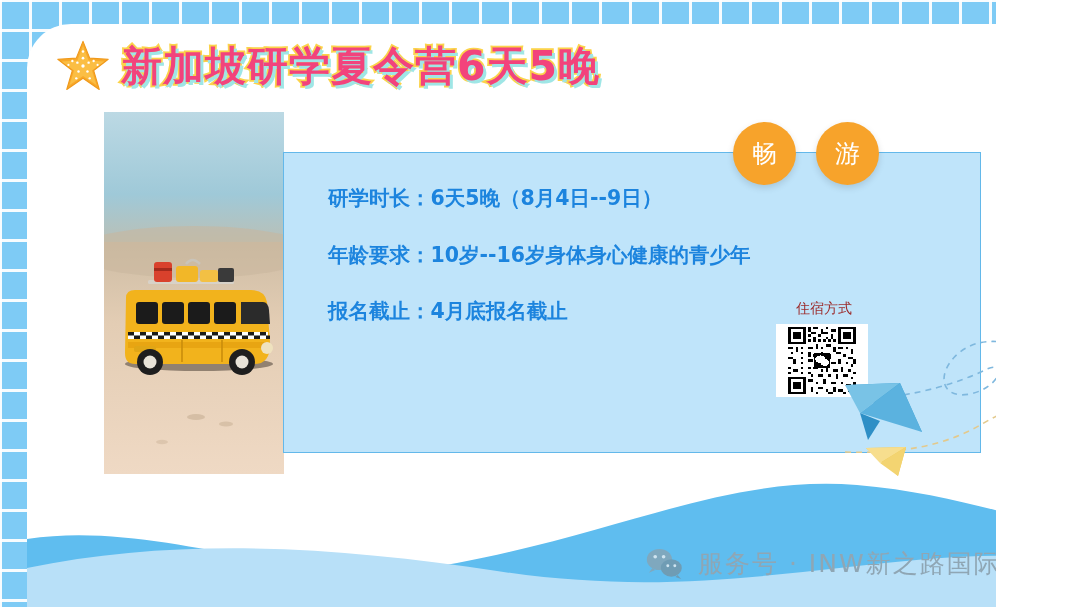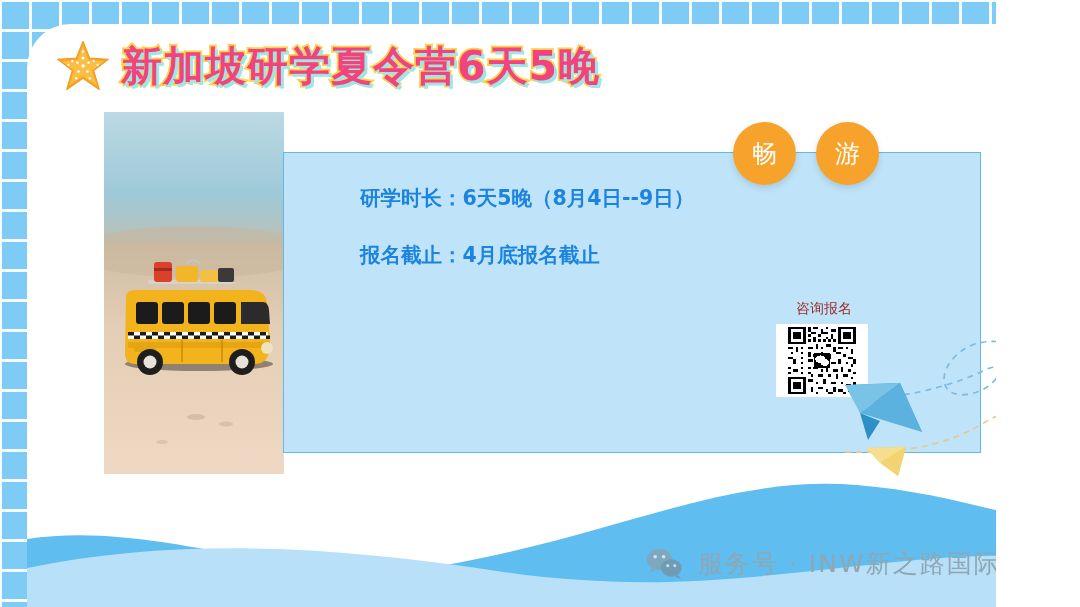--- a/index.html
+++ b/index.html
@@ -91,21 +91,21 @@
     top: 152px;
     width: 698px;
     height: 301px;
     background: #BFE4FA;
     border: 1px solid #63B8EA;
     box-sizing: border-box;
   }
 
   .info-list {
     position: absolute;
-    left: 360px;
+    left: 328px;
     top: 188px;
     width: 480px;
   }
   .info-line {
     font-size: 20.5px;
     font-weight: bold;
     color: #1C84DE;
     line-height: 1;
     margin-bottom: 36px;
     white-space: nowrap;
@@ -290,28 +290,29 @@
       <ellipse cx="92" cy="305" rx="9" ry="3" fill="#C0A88C" opacity="0.5"></ellipse>
       <ellipse cx="122" cy="312" rx="7" ry="2.6" fill="#C0A88C" opacity="0.45"></ellipse>
       <ellipse cx="58" cy="330" rx="6" ry="2.2" fill="#C5AD92" opacity="0.4"></ellipse>
     </svg>
   </div>
 
   <div class="info-panel"></div>
 
   <div class="info-list">
     <div class="info-line">研学时长：6天5晚（8月4日--9日）</div>
+    <div class="info-line">年龄要求：10岁--16岁身体身心健康的青少年</div>
     <div class="info-line">报名截止：4月底报名截止</div>
   </div>
 
   <div class="badge badge-1">畅</div>
   <div class="badge badge-2">游</div>
 
   <div class="qr-block">
-    <div class="qr-caption">咨询报名</div>
+    <div class="qr-caption">住宿方式</div>
     <svg class="qr-img" viewBox="0 0 29 29" shape-rendering="crispEdges">
       <rect x="0" y="0" width="29" height="29" fill="#ffffff"></rect>
       <g fill="#000000">
 
         <rect x="1" y="1" width="7" height="1"></rect>
           <rect x="1" y="7" width="7" height="1"></rect>
         <rect x="1" y="1" width="1" height="7"></rect>
           <rect x="7" y="1" width="1" height="7"></rect>
         <rect x="3" y="3" width="3" height="3"></rect>
 

